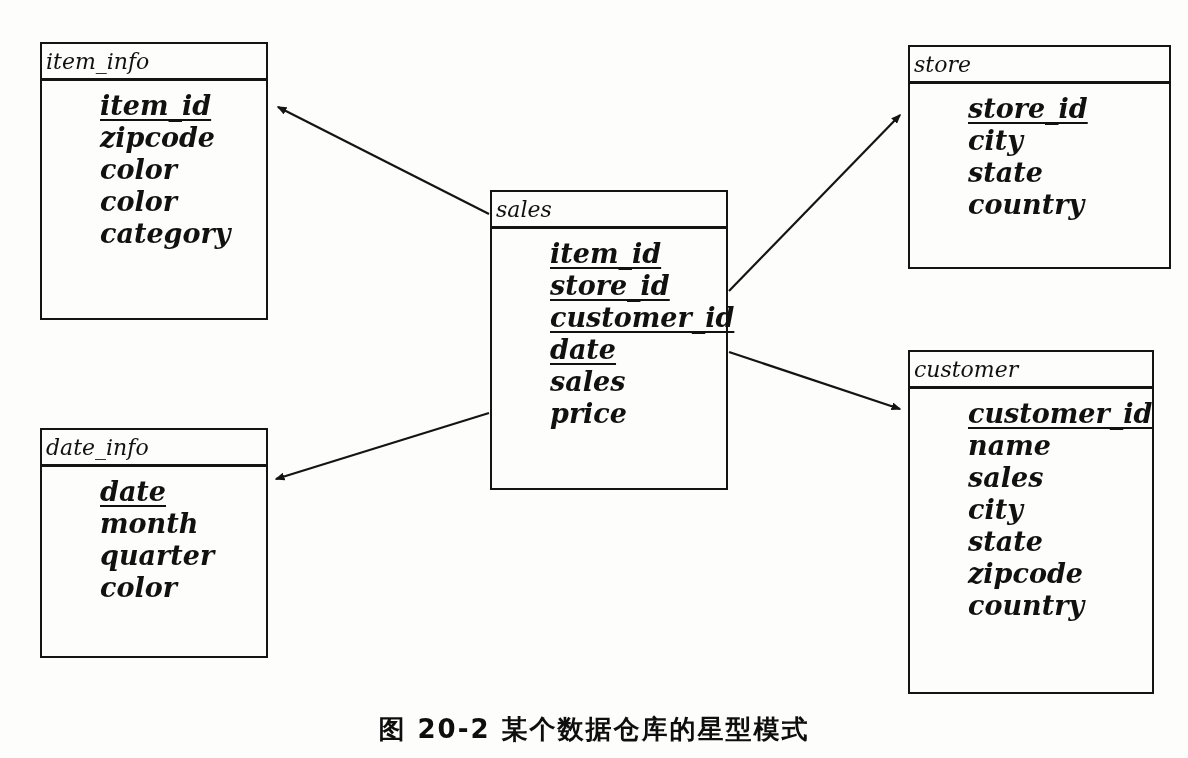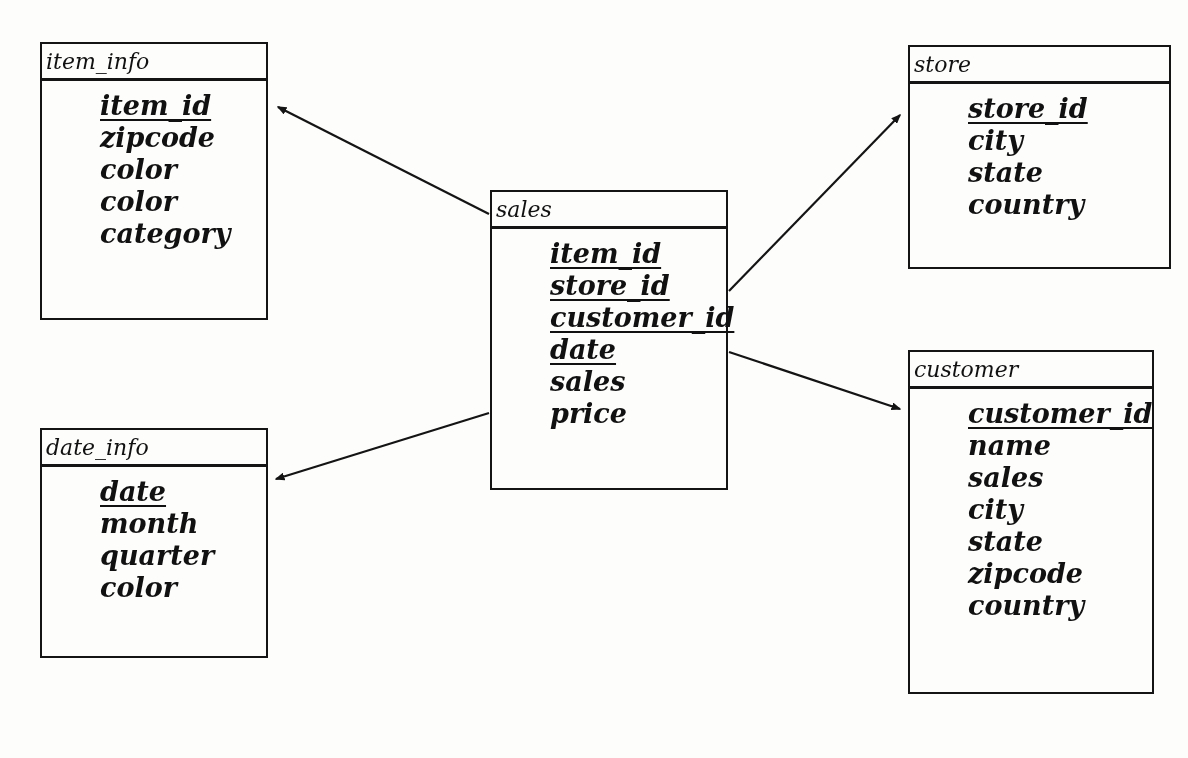--- a/index.html
+++ b/index.html
@@ -121,14 +121,15 @@
       <div class="field pk">customer_id</div>
       <div class="field">name</div>
       <div class="field">sales</div>
       <div class="field">city</div>
       <div class="field">state</div>
       <div class="field">zipcode</div>
       <div class="field">country</div>
     </div>
   </div>
 
+  <div class="caption">图 20-2  某个数据仓库的星型模式</div>
 
 </div>
 
 </body></html>

